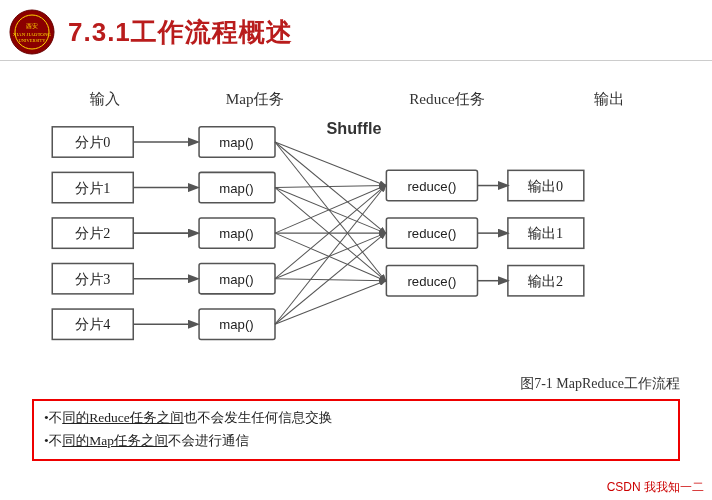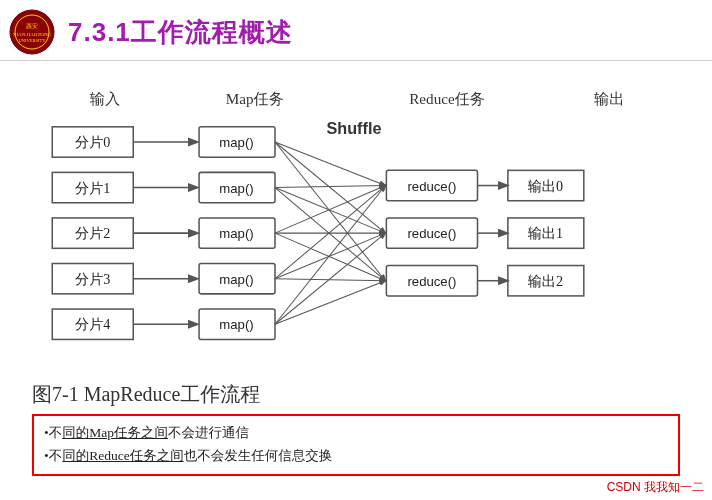--- a/index.html
+++ b/index.html
@@ -29,21 +29,21 @@
     }
     .logo {
       width: 48px;
       height: 48px;
       margin-right: 12px;
       flex-shrink: 0;
     }
     .title {
       font-size: 26px;
       font-weight: bold;
-      color: #a21caf;
+      color: #b91c1c;
       font-family: 'SimHei', sans-serif;
       letter-spacing: 1px;
     }
 
     
     .content {
       padding: 4px 32px 0 32px;
     }
 
     
@@ -53,24 +53,24 @@
       height: 300px;
     }
 
     .diagram-svg {
       width: 100%;
       height: 100%;
     }
 
     
     .caption {
-      text-align: left;
-      font-size: 20px;
+      text-align: right;
+      font-size: 14px;
       color: #333;
-      margin-top: 8px;
+      margin-top: 2px;
       font-family: 'SimSun', serif;
     }
 
     
     .notes {
       margin-top: 6px;
       border: 2px solid #e00;
       padding: 6px 10px;
       font-size: 13.5px;
       color: #222;
@@ -215,24 +215,24 @@
             <polygon points="0 0, 8 3, 0 6" fill="#555"></polygon>
           </marker>
         </defs>
       </svg>
     </div>
 
     <p class="caption">图7-1 MapReduce工作流程</p>
 
     <div class="notes">
       <span class="note-line">
+        •不<span class="underline">同的Reduce任务之间</span>也不会发生任何信息交换
+      </span>
+      <span class="note-line">
         •不<span class="underline">同的Map任务之间</span>不会进行通信
       </span>
-      <span class="note-line">
-        •不<span class="underline">同的Reduce任务之间</span>也不会发生任何信息交换
-      </span>
     </div>
 
   </div>
 
   <div class="watermark">CSDN 我我知一二</div>
 
 </div>
 
 </body></html>

